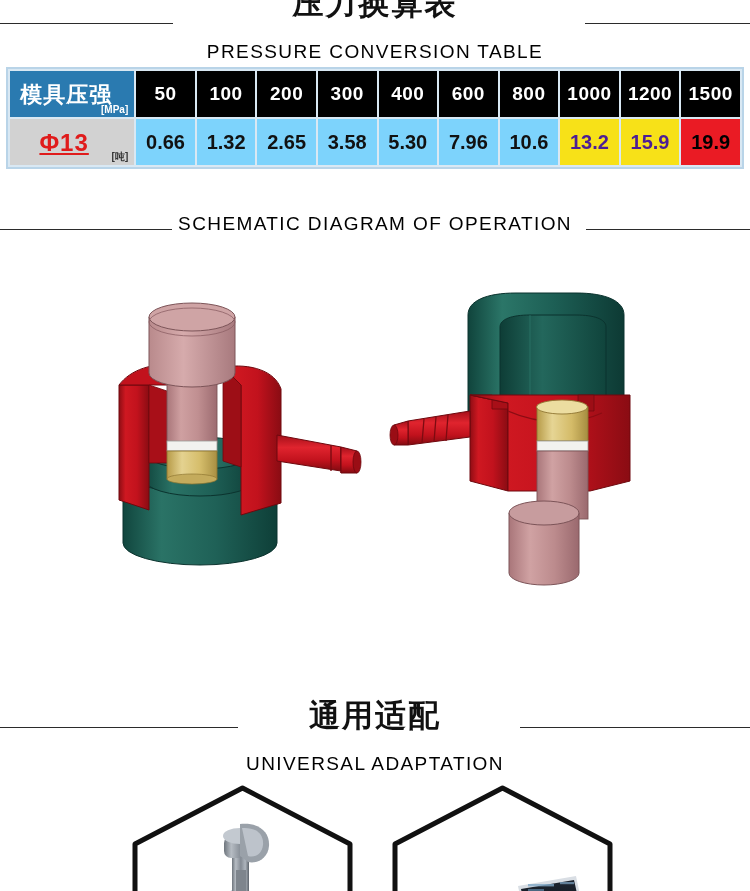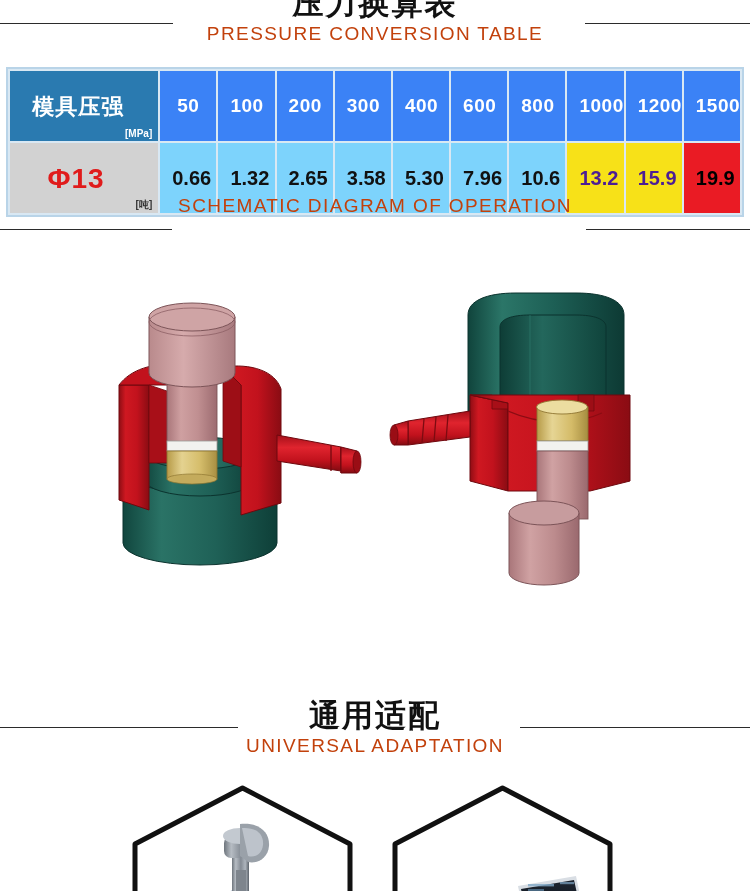--- a/index.html
+++ b/index.html
@@ -29,23 +29,23 @@
     letter-spacing: 2px;
     line-height: 1.05;
     color: #111;
     white-space: nowrap;
   }
   .section-head .en {
     font-size: 19px;
     font-weight: normal;
     letter-spacing: 1.4px;
     line-height: 1.15;
-    color: #c2410c;
+    color: #000000;
     white-space: nowrap;
-    margin-top: 2px;
+    margin-top: 20px;
   }
   .rule {
     position: absolute;
     height: 0;
     border-top: 1.6px solid #2b2b2b;
   }
 
   
   #conv-table {
     position: absolute;
@@ -57,28 +57,28 @@
     box-sizing: border-box;
     background: #d9e8f3;
   }
   #conv-table table {
     border-collapse: separate;
     border-spacing: 2px;
     width: 100%;
     table-layout: fixed;
   }
   #conv-table th, #conv-table td {
-    padding: 12px;
+    padding: 0;
     margin: 0;
     text-align: center;
     vertical-align: middle;
     font-weight: bold;
   }
   .hd-cell {
-    background: #3b82f6;
+    background: #000000;
     color: #ffffff;
     height: 46px;
     font-size: 19px;
     letter-spacing: 0.5px;
   }
   .hd-label {
     background: #2a7ab0;
     color: #ffffff;
     height: 46px;
     position: relative;
@@ -99,26 +99,27 @@
     font-weight: bold;
     letter-spacing: 0;
   }
   .row-label {
     background: #d2d2d2;
     color: #e01b1b;
     height: 46px;
     position: relative;
   }
   .row-label .big {
-    font-size: 28px;
+    font-size: 24px;
     letter-spacing: 1px;
     display: block;
     padding-right: 16px;
     padding-top: 2px;
     color: #e01b1b;
+    text-decoration: underline;
   }
   .row-label .unit {
     position: absolute;
     right: 6px;
     bottom: 1px;
     font-size: 10px;
     font-weight: bold;
     color: #333;
   }
   .val-cell {

